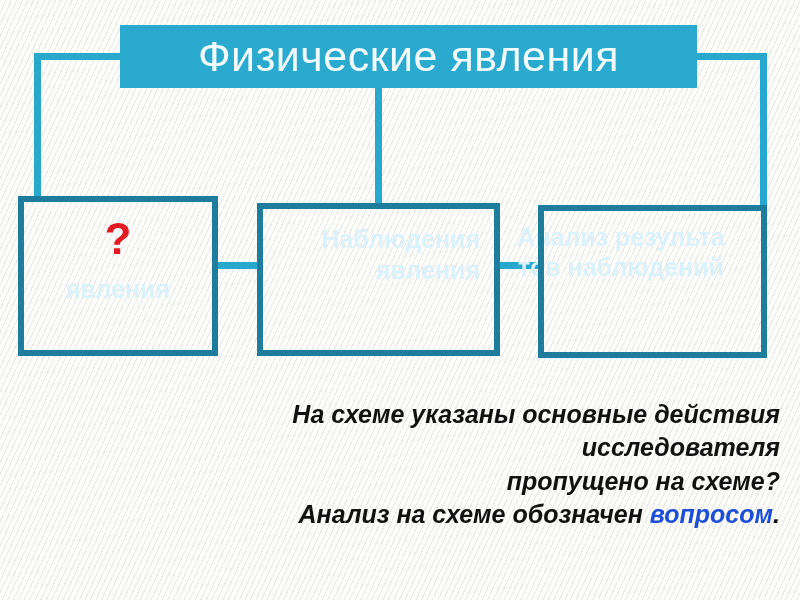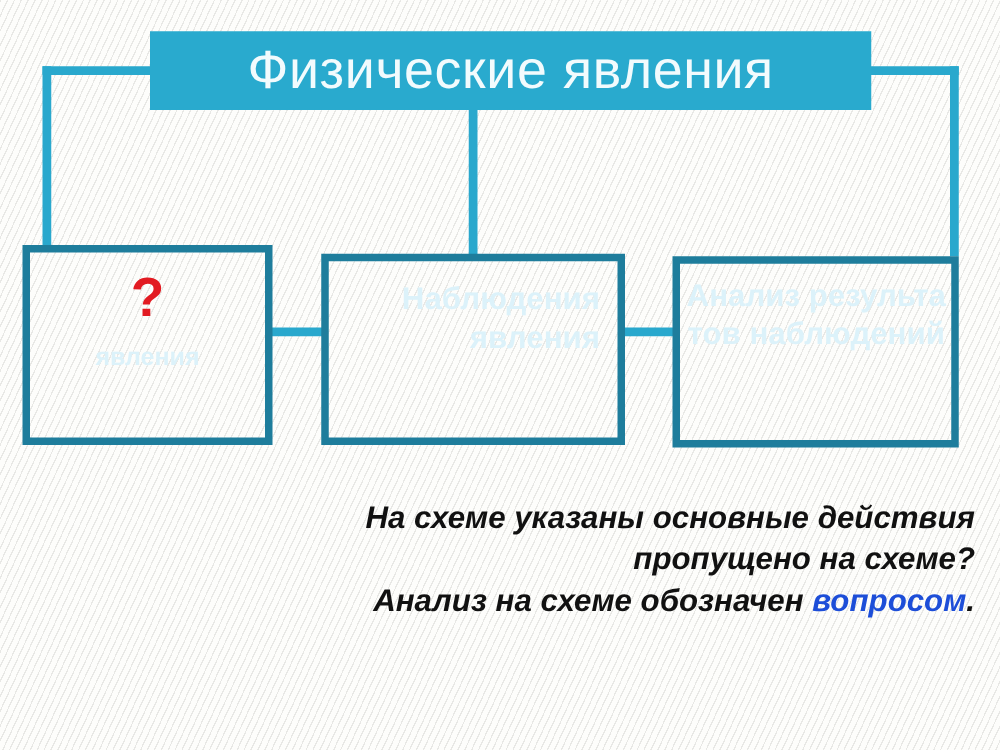--- a/index.html
+++ b/index.html
@@ -153,21 +153,21 @@
   .qmark {
     color: #E21B22;
     font-family: "Liberation Sans", sans-serif;
     font-size: 44px;
     font-weight: bold;
     line-height: 1;
     margin-bottom: 14px;
   }
   .box1-label {
     color: #DCF2FA;
-    font-size: 20px;
+    font-size: 25px;
     font-weight: bold;
     font-family: "Liberation Sans", sans-serif;
     line-height: 1.15;
   }
 
   .box2-content {
     position: absolute;
     left: 275px;
     top: 224px;
     width: 205px;
@@ -175,21 +175,21 @@
     font-size: 25px;
     font-weight: bold;
     color: #DCF2FA;
     line-height: 1.22;
     z-index: 5;
     font-family: "Liberation Sans", sans-serif;
   }
 
   .box3-content {
     position: absolute;
-    left: 544px;
+    left: 512px;
     top: 222px;
     width: 218px;
     text-align: center;
     font-size: 25px;
     font-weight: bold;
     color: #DCF2FA;
     line-height: 1.2;
     z-index: 3;
     font-family: "Liberation Sans", sans-serif;
     word-break: break-all;
@@ -238,17 +238,18 @@
     <div class="qmark">?</div>
     <div class="box1-label">явления</div>
   </div>
 
   <div class="box2-content">Наблюдения явления</div>
 
   <div class="box3-content">Анализ результатов наблюдений</div>
 
   <div class="caption">
     <span class="line">На схеме указаны основные действия</span>
+    <span class="line">исследователя</span>
     <span class="line">пропущено на схеме?</span>
     <span class="line"><span>Анализ на схеме обозначен </span><span class="hl-red">вопросом</span><span>.</span></span>
   </div>
 
 </div>
 
 </body></html>

